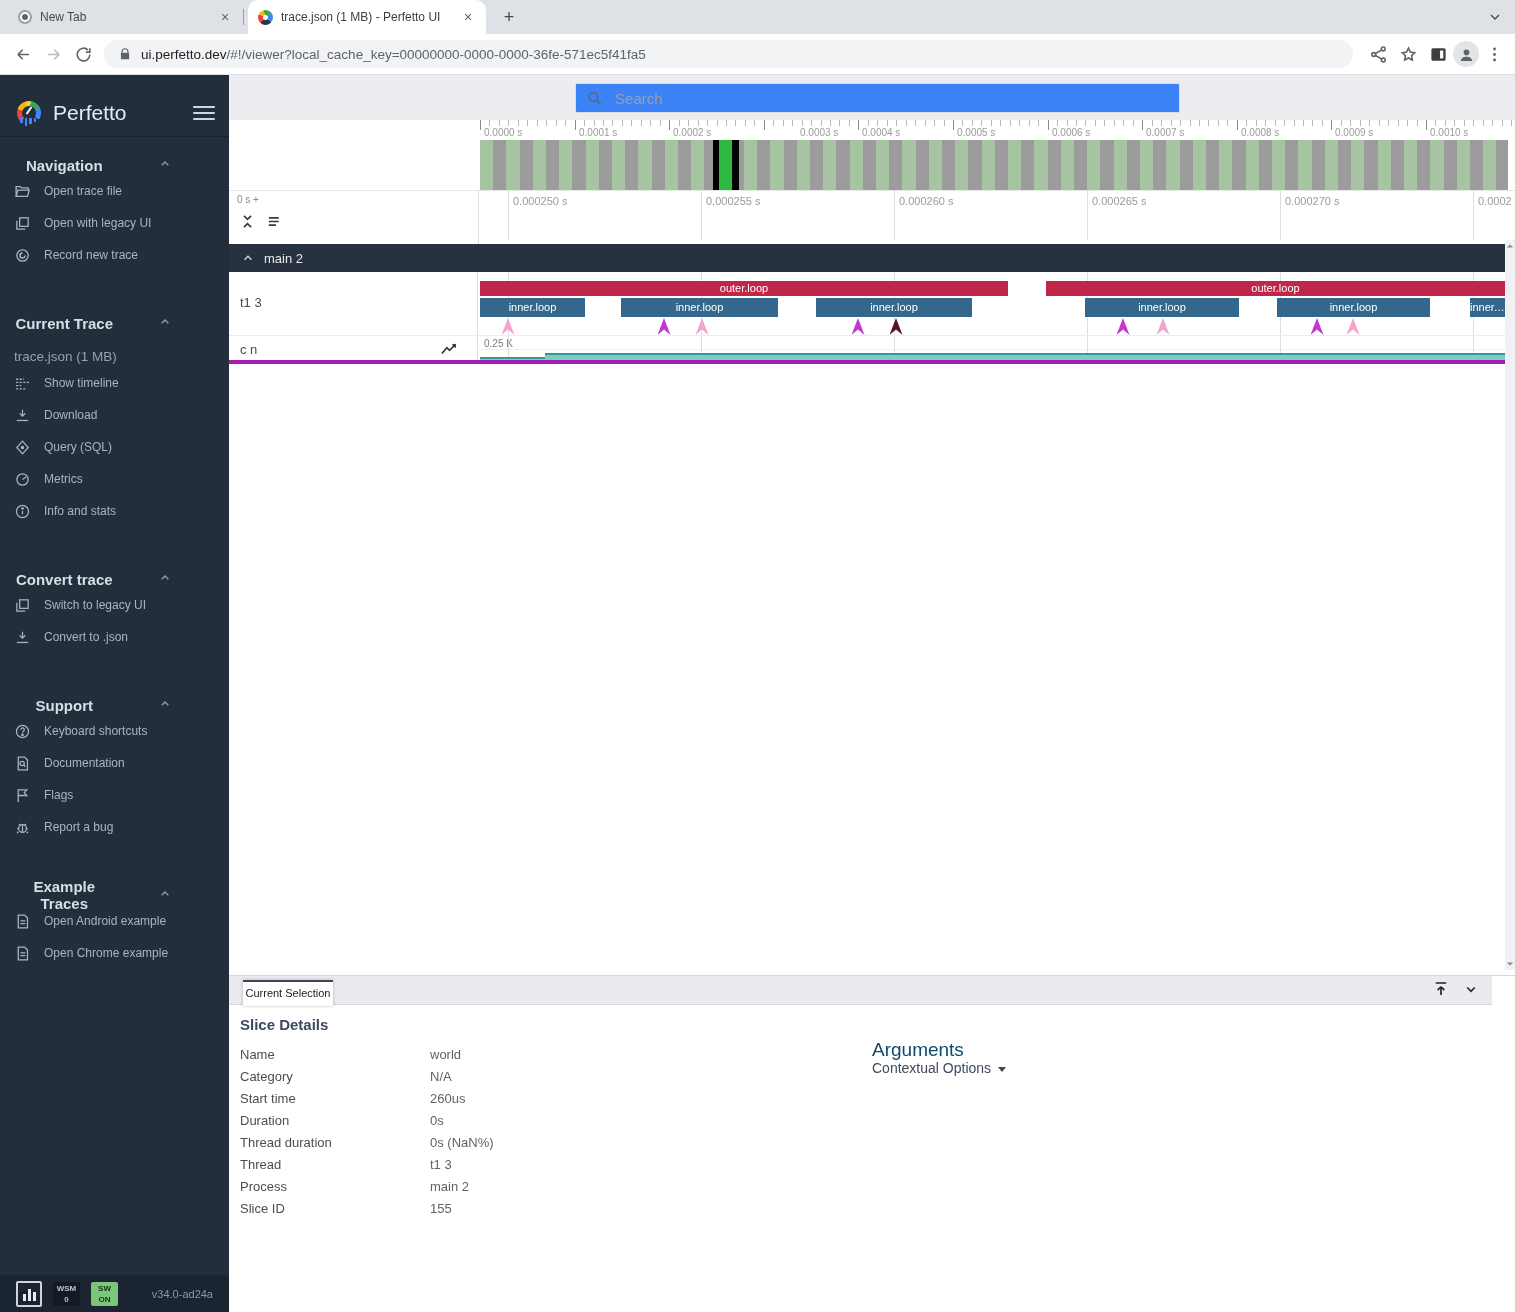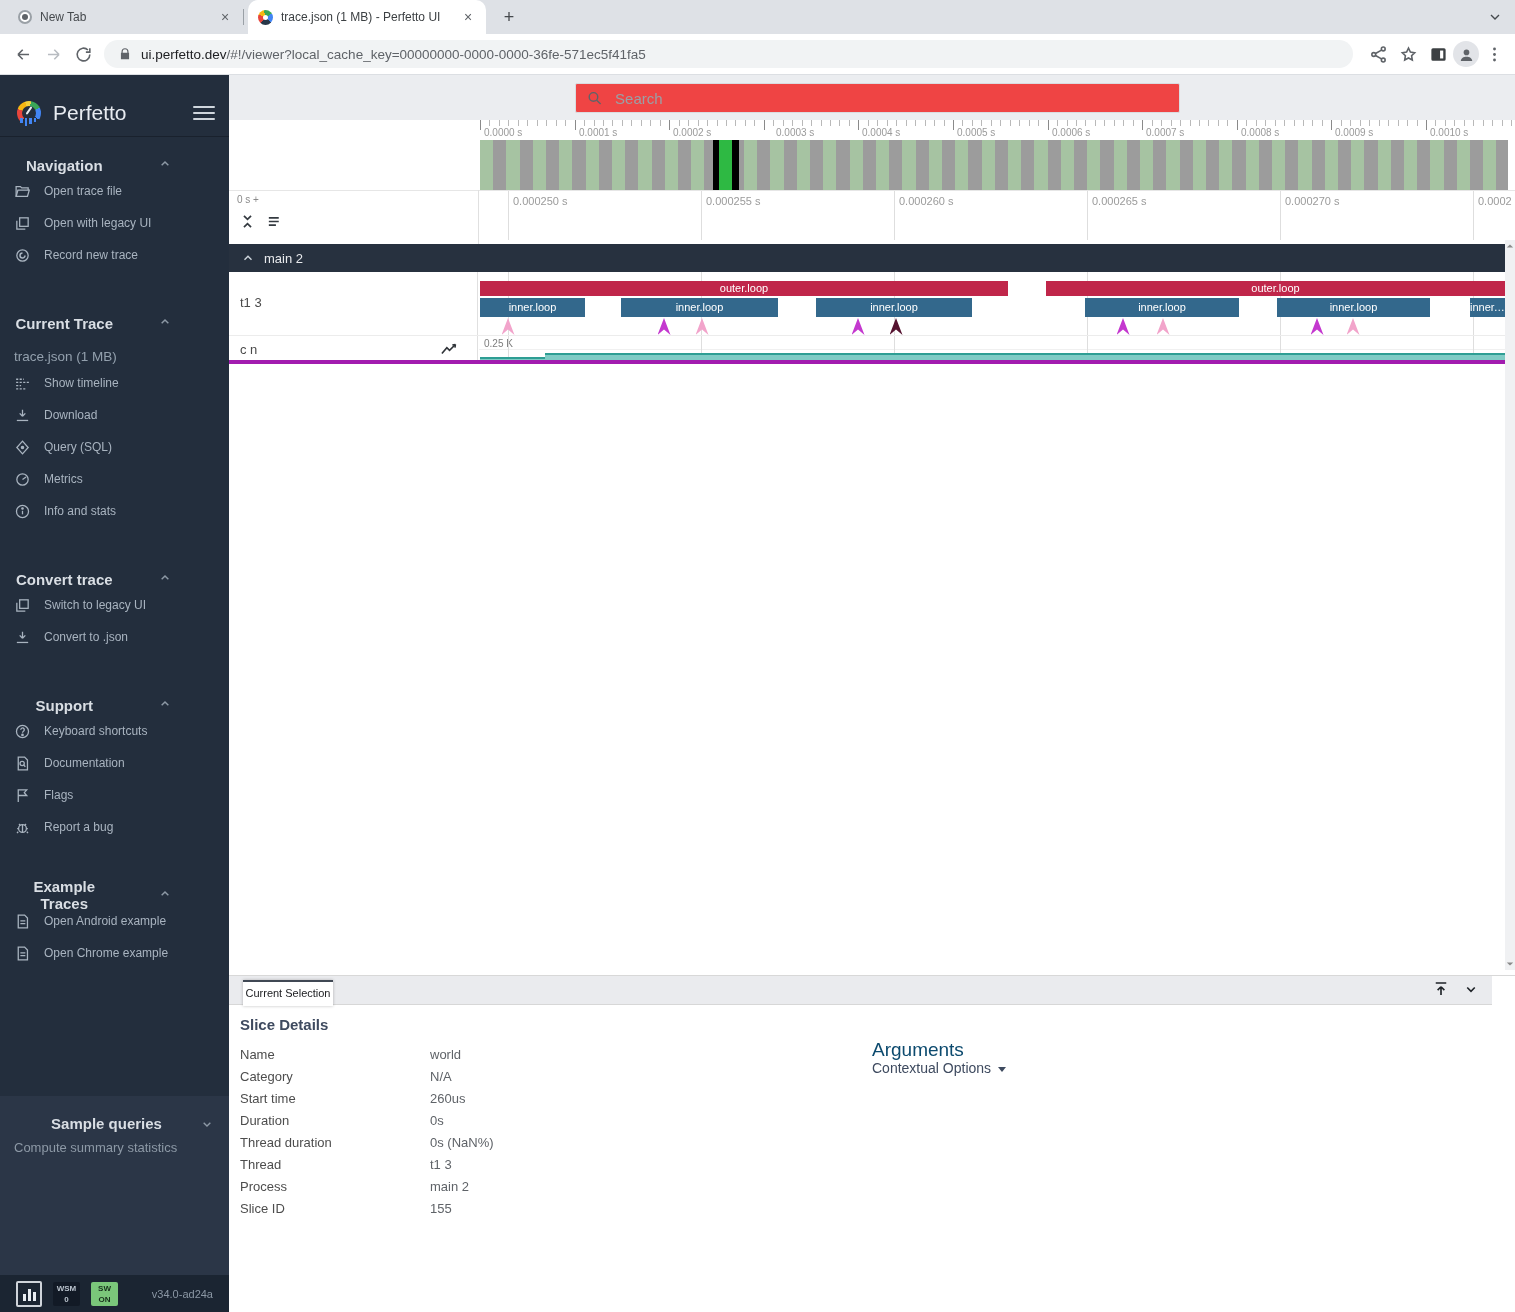--- a/index.html
+++ b/index.html
@@ -61,21 +61,21 @@
   .sb-chart-btn { width:26px; height:26px; border:2px solid #cfd4da; border-radius:2px; display:flex; align-items:flex-end; justify-content:center; gap:2px; padding:4px 3px; }
   .sb-chart-btn i { display:block; width:3px; background:#e9edf2; }
   .sb-badge { width:27px; height:24px; border-radius:2px; font-size:8px; font-weight:700; text-align:center; line-height:11px; padding-top:1px; }
   .sb-badge.dark { background:#121a26; color:#b9c2cc; }
   .sb-badge.green { background:#7ac77a; color:#17301c; }
   .sb-version { margin-left:auto; font-size:11px; color:#8b97a4; }
 
   
   .main { position:absolute; left:229px; top:75px; width:1286px; height:1237px; background:#fff; }
   .pf-topbar { position:absolute; left:0; top:0; width:1286px; height:45px; background:#ebedf0; }
-  .searchbox { position:absolute; left:346px; top:8px; width:605px; height:30px; background:#ef4444; border:1px solid #dadce0; border-radius:2px; display:flex; align-items:center; padding:0 10px; gap:12px; }
+  .searchbox { position:absolute; left:346px; top:8px; width:605px; height:30px; background:#3b82f6; border:1px solid #dadce0; border-radius:2px; display:flex; align-items:center; padding:0 10px; gap:12px; }
   .searchbox svg { width:18px; height:18px; color:#5f6368; }
   .searchbox input { border:none; outline:none; background:transparent; font-size:15px; color:#202124; width:100%; font-family:"Liberation Sans",sans-serif; }
   .searchbox input::placeholder { color:#9aa0a6; }
 
   .tl-header { position:absolute; left:0; top:45px; width:1286px; height:124px; background:#fff; }
   .ruler { position:absolute; left:251px; top:0; right:0; height:20px;
      background-image:repeating-linear-gradient(90deg,#b9b9b9 0 1px,transparent 1px 9.46px);
      background-size:100% 6px; background-repeat:no-repeat; }
   .ruler-tick { position:absolute; top:0; width:1px; height:10px; background:#8a8a8a; }
   .ruler-label { position:absolute; top:7px; font-size:10px; color:#9a9a9a; white-space:nowrap; }
@@ -413,29 +413,20 @@
             <span style="display:flex">
               <svg viewBox="0 0 24 24" fill="none" stroke="currentColor" stroke-width="1.8">
                 <path d="M6 3h9l4 4v14H6z"></path>
                 <path d="M9 11h7M9 15h7"></path>
               </svg>
             </span>
             <span>Open Chrome example</span>
           </div>
         </div>
       </div>
-    <div class="sb-sample">
-      <div class="sb-sec-title">
-        <span>Sample queries</span>
-        <svg viewBox="0 0 24 24" fill="none" stroke="currentColor" stroke-width="2">
-            <path d="M7 10l5 5 5-5"></path>
-          </svg>
-      </div>
-      <div class="sb-sample-item">Compute summary statistics</div>
-    </div>
     <div class="sb-footer">
       <div class="sb-chart-btn">
           <i style="height:7px"></i>
           <i style="height:12px"></i>
           <i style="height:9px"></i>
         </div>
       <div class="sb-badge dark">
           <div>WSM</div>
           <div>0</div>
         </div>
@@ -460,21 +451,21 @@
 
     <div class="tl-header">
       <div class="ruler" id="ruler">
           <div class="ruler-tick" style="left: 0px;"></div>
           <div class="ruler-label" style="left: 4px;">0.0000 s</div>
           <div class="ruler-tick" style="left: 95px;"></div>
           <div class="ruler-label" style="left: 99px;">0.0001 s</div>
           <div class="ruler-tick" style="left: 189px;"></div>
           <div class="ruler-label" style="left: 193px;">0.0002 s</div>
           <div class="ruler-tick" style="left: 284px;"></div>
-          <div class="ruler-label" style="left: 276px; padding-left: 20px;">0.0003 s</div>
+          <div class="ruler-label" style="left: 300px; padding-left: 20px;">0.0003 s</div>
           <div class="ruler-tick" style="left: 378px;"></div>
           <div class="ruler-label" style="left: 382px;">0.0004 s</div>
           <div class="ruler-tick" style="left: 473px;"></div>
           <div class="ruler-label" style="left: 477px;">0.0005 s</div>
           <div class="ruler-tick" style="left: 568px;"></div>
           <div class="ruler-label" style="left: 572px;">0.0006 s</div>
           <div class="ruler-tick" style="left: 662px;"></div>
           <div class="ruler-label" style="left: 666px;">0.0007 s</div>
           <div class="ruler-tick" style="left: 757px;"></div>
           <div class="ruler-label" style="left: 761px;">0.0008 s</div>

